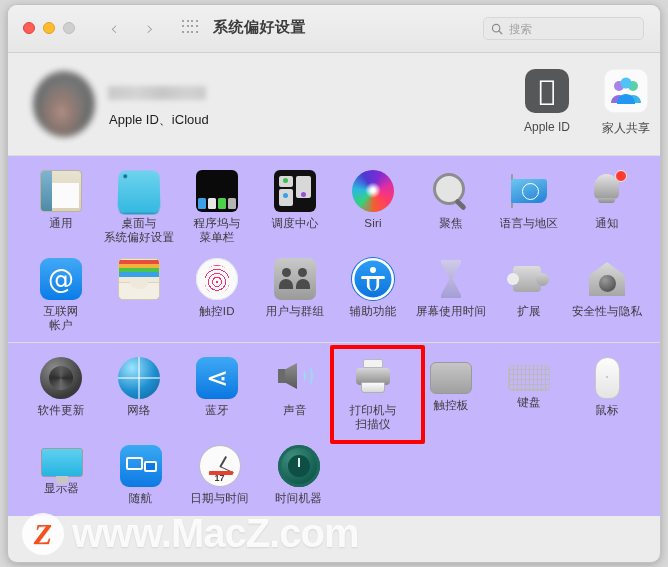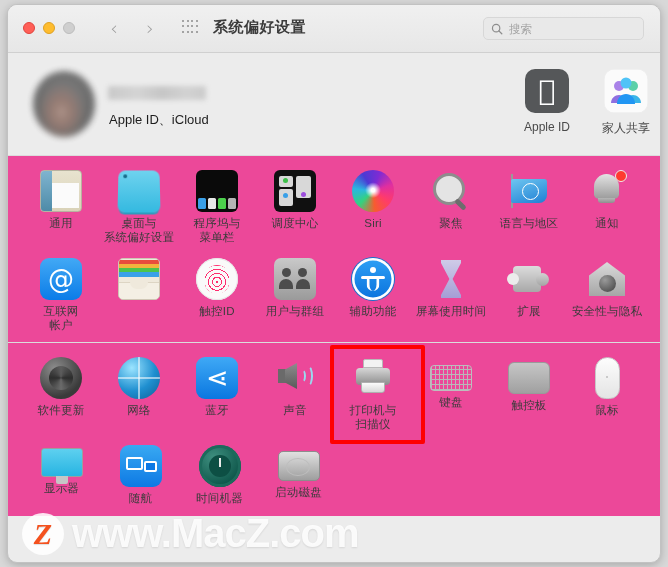--- a/index.html
+++ b/index.html
@@ -133,21 +133,21 @@
     position: absolute; left: 0; right: 0; top: 7px;
     text-align: center; font-size: 28px; line-height: 30px; color: #fff;
     font-family: "DejaVu Sans", sans-serif;
   }
   #family-icon {
     background: #fbfbfb;
     box-shadow: inset 0 0 0 .5px #e8e8e8;
   }
 
   
-  #grid-area { background: #ec4899; position: relative; }
+  #grid-area { background: #c4b5fd; position: relative; }
   .pane {
     padding: 12px 0 10px;
     border-bottom: 1px solid #dcdcdc;
   }
   .pane:last-child { border-bottom: none; }
   .row {
     display: flex;
     padding: 0 14px;
   }
   .cell {
@@ -829,30 +829,30 @@
               <div class="body"></div>
               <div class="out"></div>
           </div>
           <div class="lbl">
             <span>打印机与</span>
             <span>扫描仪</span>
           </div>
         </div>
 
         <div class="cell">
+          <div class="ic trackpad"></div>
+          <div class="lbl">
+              <span>触控板</span>
+            </div>
+        </div>
+
+        <div class="cell">
           <div class="ic keyboard"></div>
           <div class="lbl">
               <span>键盘</span>
-            </div>
-        </div>
-
-        <div class="cell">
-          <div class="ic trackpad"></div>
-          <div class="lbl">
-              <span>触控板</span>
             </div>
         </div>
 
         <div class="cell">
           <div class="ic mouse"></div>
           <div class="lbl">
               <span>鼠标</span>
             </div>
         </div>
       </div>
@@ -870,37 +870,42 @@
           <div class="ic sidecar">
             <div class="s1"></div>
               <div class="s2"></div>
           </div>
           <div class="lbl">
               <span>随航</span>
             </div>
         </div>
 
 
+        <div class="cell">
+          <div class="ic datetime">
+            <div class="hand" style="width:12px;height:1.6px;transform:rotate(-60deg)"></div>
+            <div class="hand" style="width:15px;height:1.4px;transform:rotate(25deg)"></div>
+            <div class="redbar"></div>
+            <div class="num">17</div>
+          </div>
+          <div class="lbl">
+              <span>日期与时间</span>
+            </div>
+        </div>
 
 
         <div class="cell">
           <div class="ic timemachine">
               <div class="tick"></div>
             </div>
           <div class="lbl">
               <span>时间机器</span>
             </div>
         </div>
 
-        <div class="cell">
-          <div class="ic startupdisk"></div>
-          <div class="lbl">
-              <span>启动磁盘</span>
-            </div>
-        </div>
       </div>
     </div>
   </div>
 
   <div id="watermark">
     <div id="wm-logo">Z</div>
     <div id="wm-text">www.MacZ.com</div>
   </div>
 
 </div>

